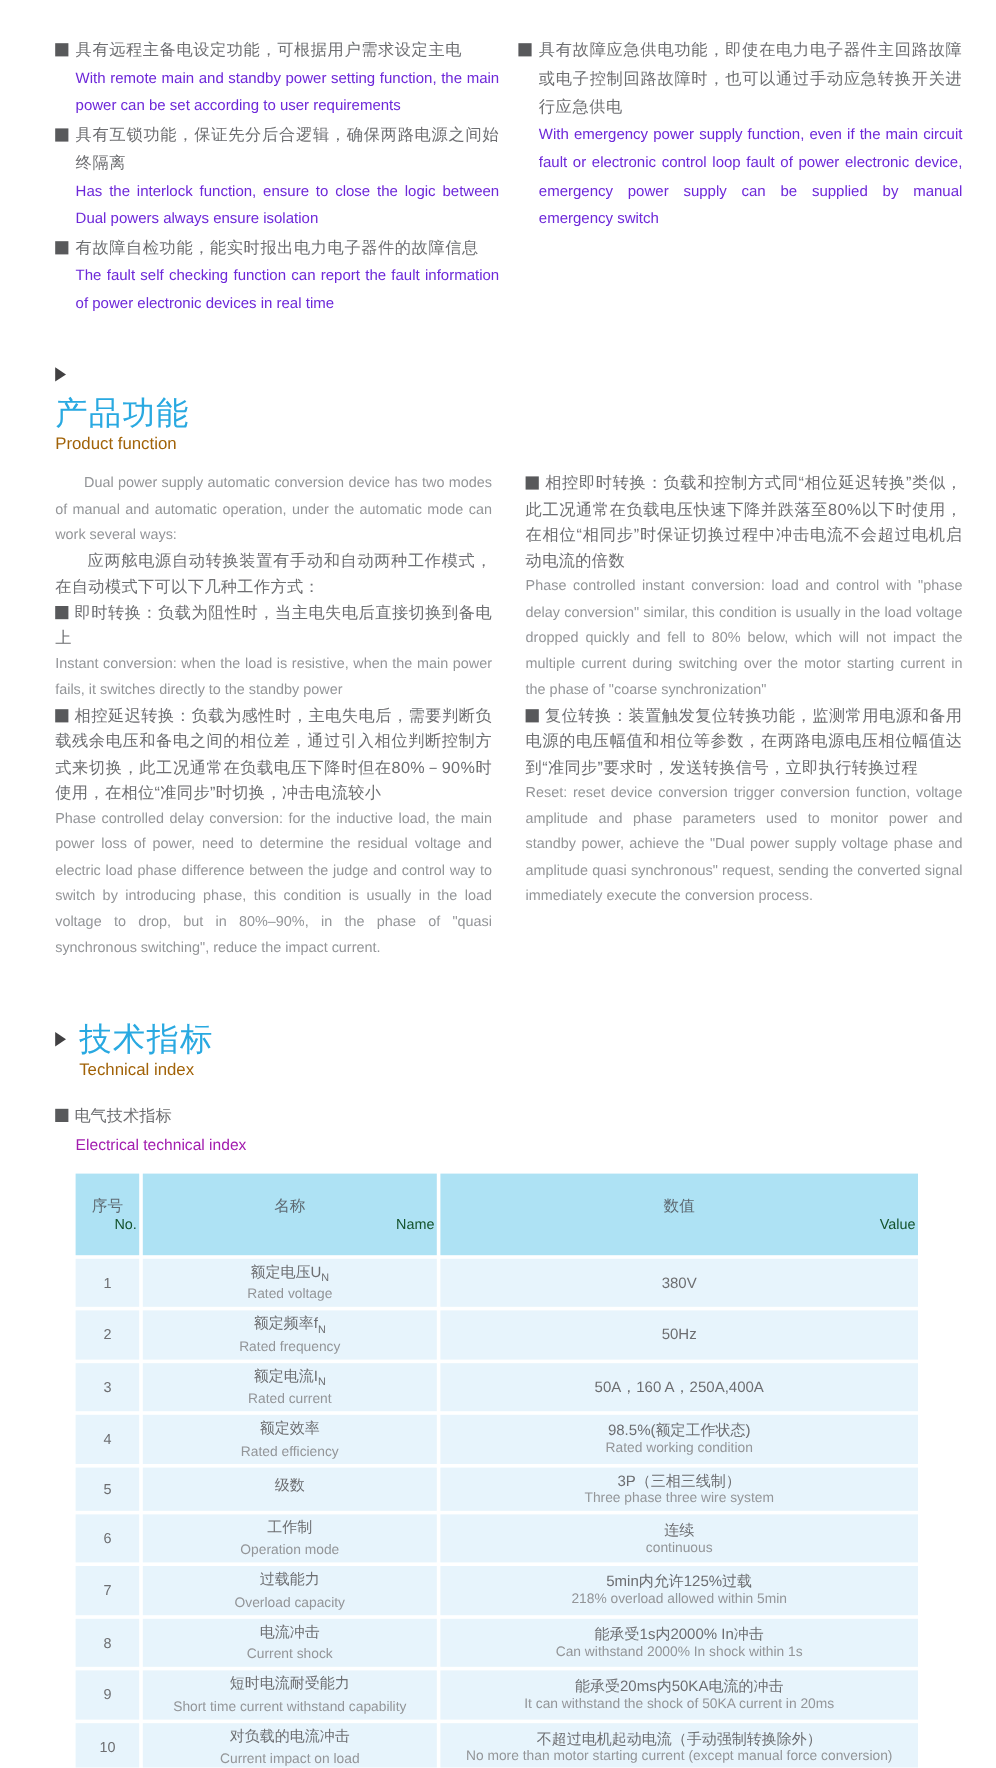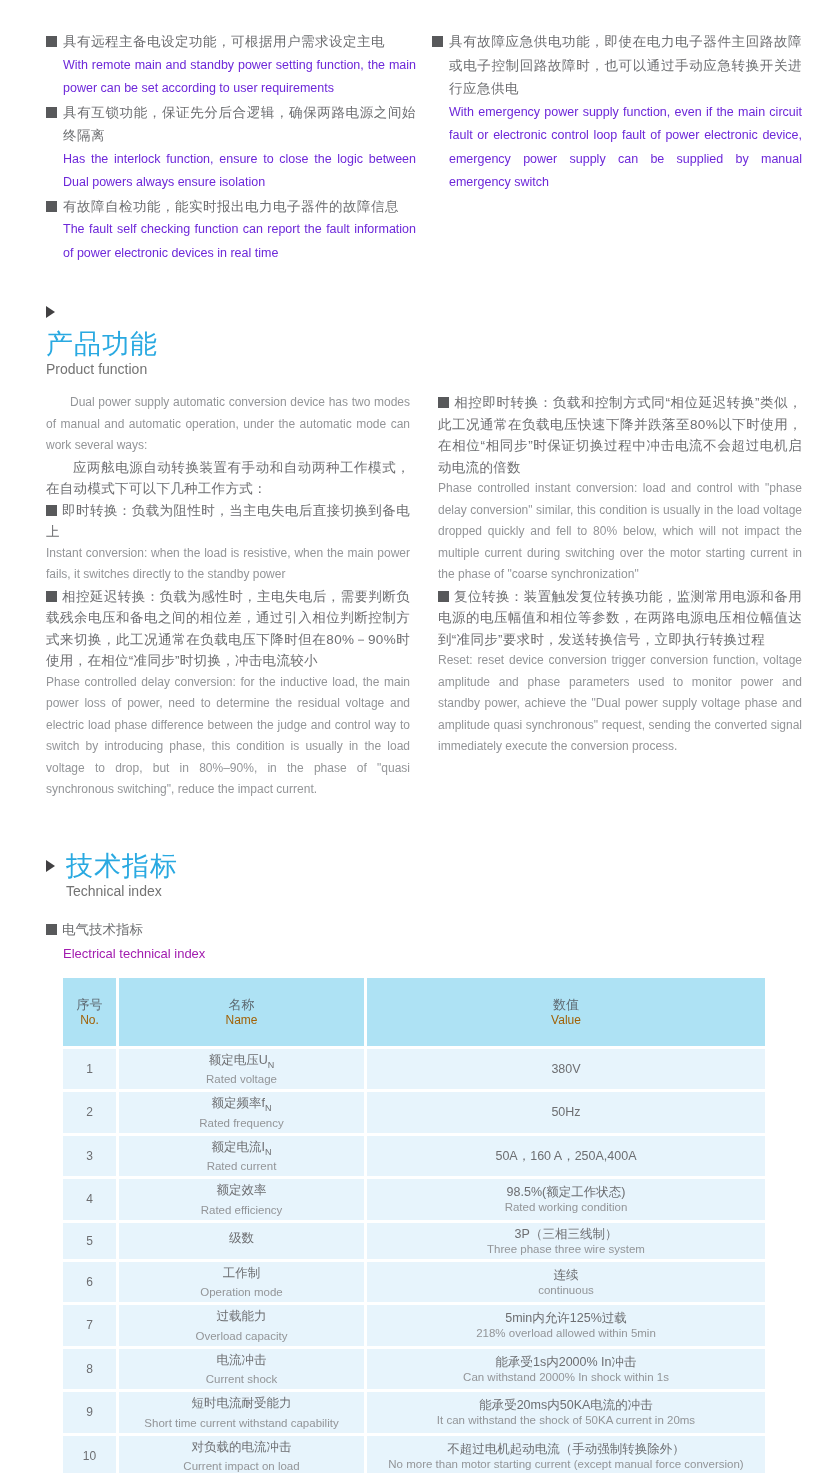--- a/index.html
+++ b/index.html
@@ -16,21 +16,21 @@
   .feat { position:relative; padding-left:17px; }
   .feat .sq { position:absolute; left:0; top:6px; width:11px; height:11px; background:#58595B; }
   .feat-zh { font-size:13.5px; line-height:23.5px; color:#6D6E71; text-align:justify; letter-spacing:.5px; }
   .feat-en { font-size:12.5px; line-height:23.5px; color:#6d28d9; text-align:justify; }
 
   
   .sec { display:flex; align-items:flex-start; gap:11px; }
   .sec .tri { width:0; height:0; margin-top:9px;
     border-left:9px solid #414042; border-top:6px solid transparent; border-bottom:6px solid transparent; }
   .sec-zh { font-size:27px; line-height:30px; color:#29A9E1; font-weight:400; letter-spacing:1px; }
-  .sec-en { font-size:14px; line-height:18px; color:#737373; margin-top:1px; }
+  .sec-en { font-size:14px; line-height:18px; color:#a16207; margin-top:1px; }
 
   
   .pf-body { display:grid; grid-template-columns:1fr 1fr; column-gap:28px; margin-top:14px; }
   .p { font-size:12px; line-height:21.5px; text-align:justify; color:#939598; }
   .p.zh { font-size:13.5px; color:#6D6E71; letter-spacing:.3px; }
   .p.ind { text-indent:2em; }
   .sq-i { display:inline-block; width:11px; height:11px; background:#58595B; margin-right:5px; vertical-align:-1px; }
 
   
   .esub { margin-top:20px; }
@@ -40,21 +40,21 @@
   
   table.spec {
     margin:12px 0 0 14px; width:708px;
     border-collapse:separate; border-spacing:3px; background:#ffffff;
   }
   table.spec th { background:#AEE2F4; font-weight:400; padding:18px 2px; }
   table.spec td { background:#E7F4FC; padding:3px 4px; height:33px; text-align:center; vertical-align:middle; }
   .c1 { width:53px; }
   .c2 { width:245px; }
   .hz { font-size:13px; line-height:17px; color:#5E6A72; }
-  .he { font-size:12px; line-height:15px; color:#a16207; }
+  .he { font-size:12px; line-height:15px; color:#14532d;text-align:right; }
   .no-cell { font-size:12px; color:#6D6E71; }
   .nz, .vz { font-size:12.5px; line-height:16px; color:#6D6E71; }
   .ne, .ve { font-size:11.5px; line-height:14px; color:#939598; }
   .nz sub { font-size:9px; }
 
   .mt-pf { margin-top:32px;flex-direction:column; }
   .mt-ti { margin-top:50px; }
 </style>
 </head>
 <body>

